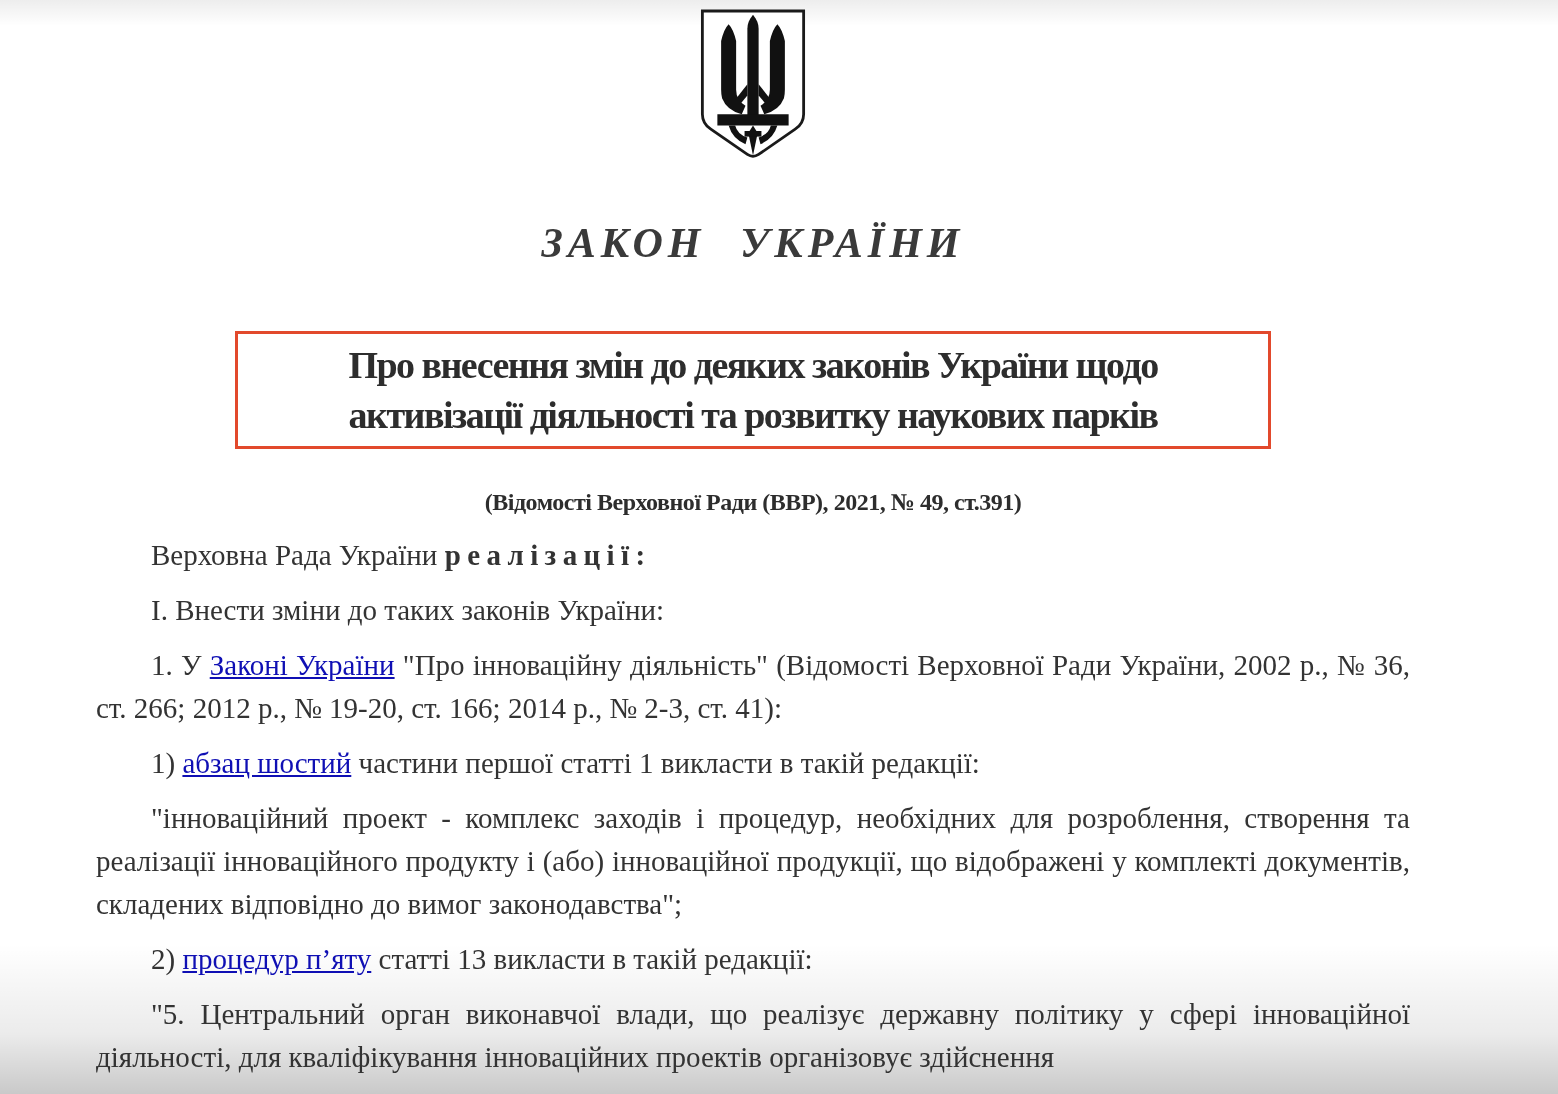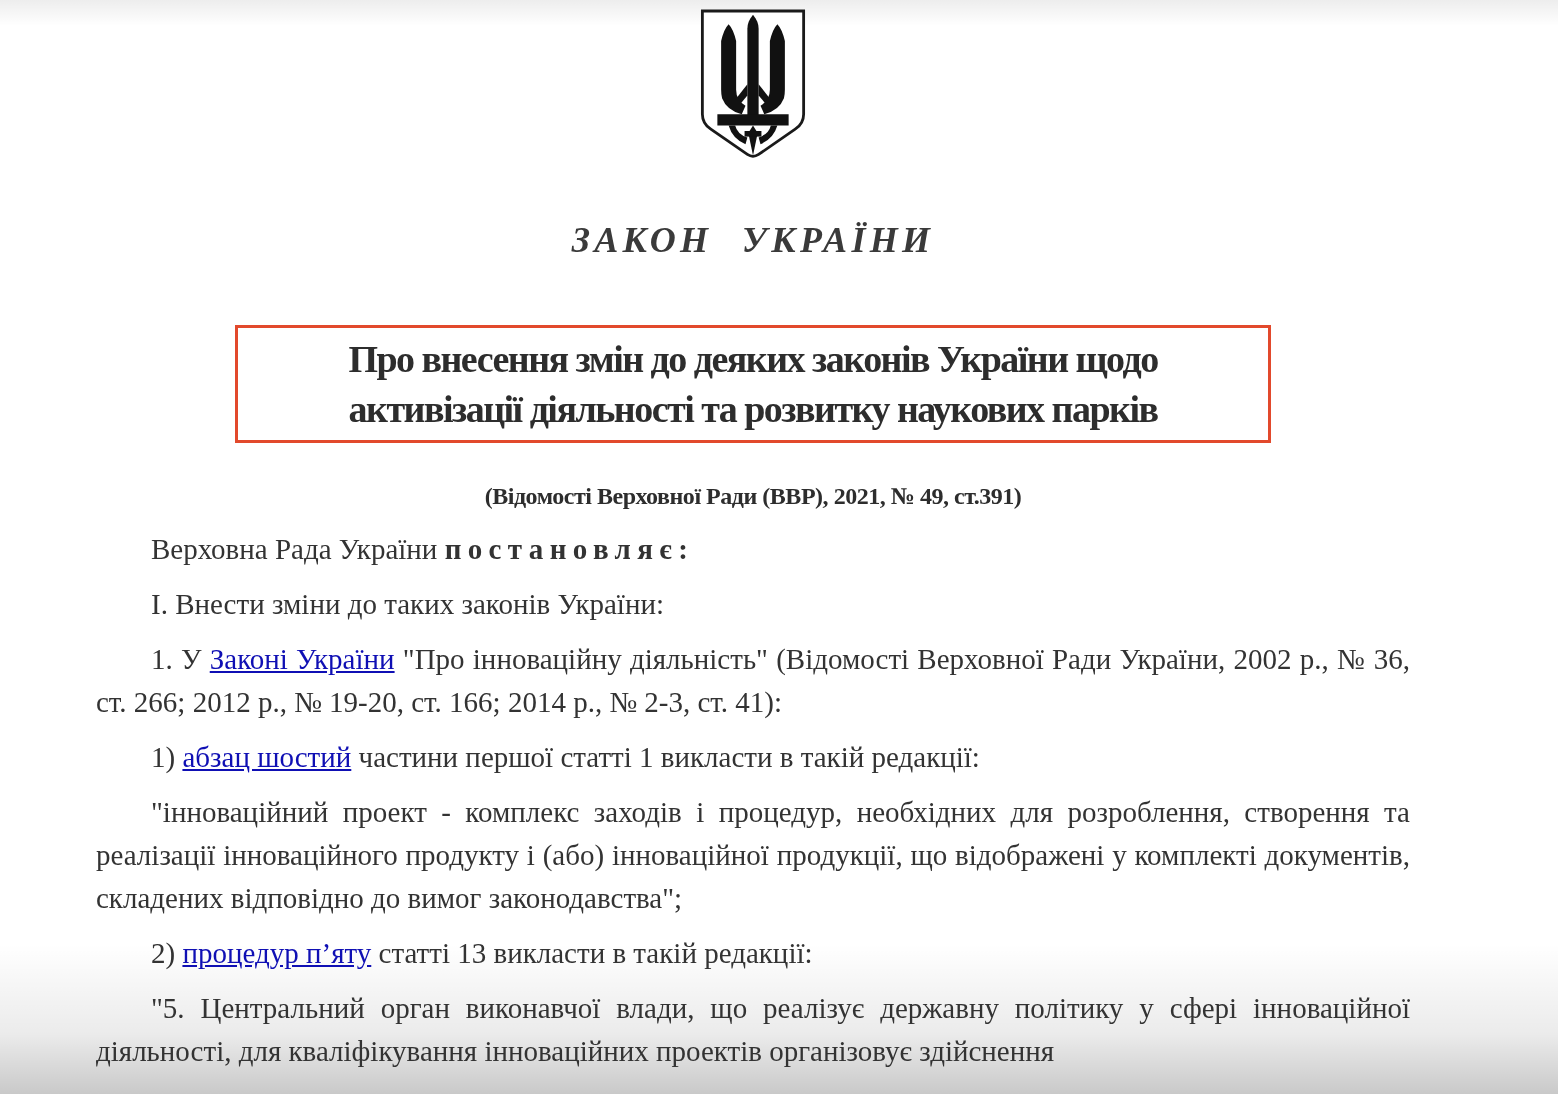--- a/index.html
+++ b/index.html
@@ -22,21 +22,21 @@
   }
   .emblem {
     display: block;
     margin: 5px auto 0;
     width: 120px;
     height: 162px;
   }
   .law-title {
     margin: 52px 0 0;
     text-align: center;
-    font-size: 36px;
+    font-size: 42px;
     font-weight: bold;
     font-style: italic;
     letter-spacing: 0.12em;
     word-spacing: 0.45em;
     color: #3a3a3a;
   }
   .act-title-box {
     width: 1036px;
     margin: 64px auto 0;
     border: 3px solid #e2492c;
@@ -100,21 +100,21 @@
   <h1 class="law-title">ЗАКОН  УКРАЇНИ</h1>
 
   <div class="act-title-box">
     <span>Про внесення змін до деяких законів України щодо</span>
     <span>активізації діяльності та розвитку наукових парків</span>
   </div>
 
   <p class="gazette">(Відомості Верховної Ради (ВВР), 2021, № 49, ст.391)</p>
 
   <div class="paragraphs" id="paragraphs">
-      <p class="doc-para first"><span>Верховна Рада України </span><span class="bold-spaced">постановляє:</span></p>
+      <p class="doc-para first"><span>Верховна Рада України </span><span class="bold-spaced">реалізації:</span></p>
       <p class="doc-para"><span>І. Внести зміни до таких законів України:</span></p>
       <p class="doc-para"><span>1. У </span><a class="law-link" href="#">Законі України</a><span> "Про інноваційну діяльність" (Відомості Верховної Ради України, 2002 р., № 36, ст. 266; 2012 р., № 19-20, ст. 166; 2014 р., № 2-3, ст. 41):</span></p>
       <p class="doc-para"><span>1) </span><a class="law-link" href="#">абзац шостий</a><span> частини першої статті 1 викласти в такій редакції:</span></p>
       <p class="doc-para"><span>"інноваційний проект - комплекс заходів і процедур, необхідних для розроблення, створення та реалізації інноваційного продукту і (або) інноваційної продукції, що відображені у комплекті документів, складених відповідно до вимог законодавства";</span></p>
       <p class="doc-para"><span>2) </span><a class="law-link" href="#">процедур п’яту</a><span> статті 13 викласти в такій редакції:</span></p>
       <p class="doc-para"><span>"5. Центральний орган виконавчої влади, що реалізує державну політику у сфері інноваційної діяльності, для кваліфікування інноваційних проектів організовує здійснення</span></p>
     </div>
 
 </div>
 

